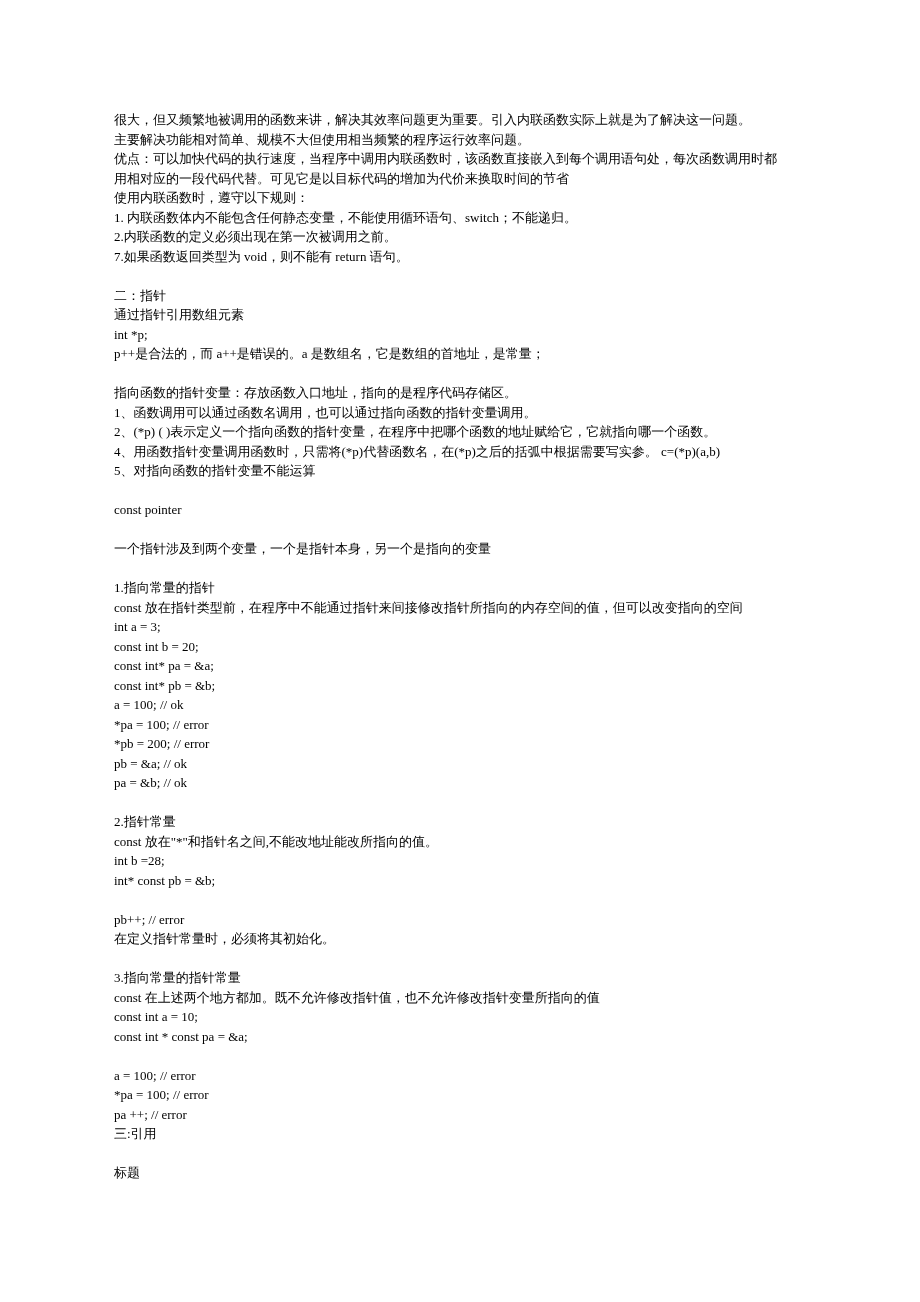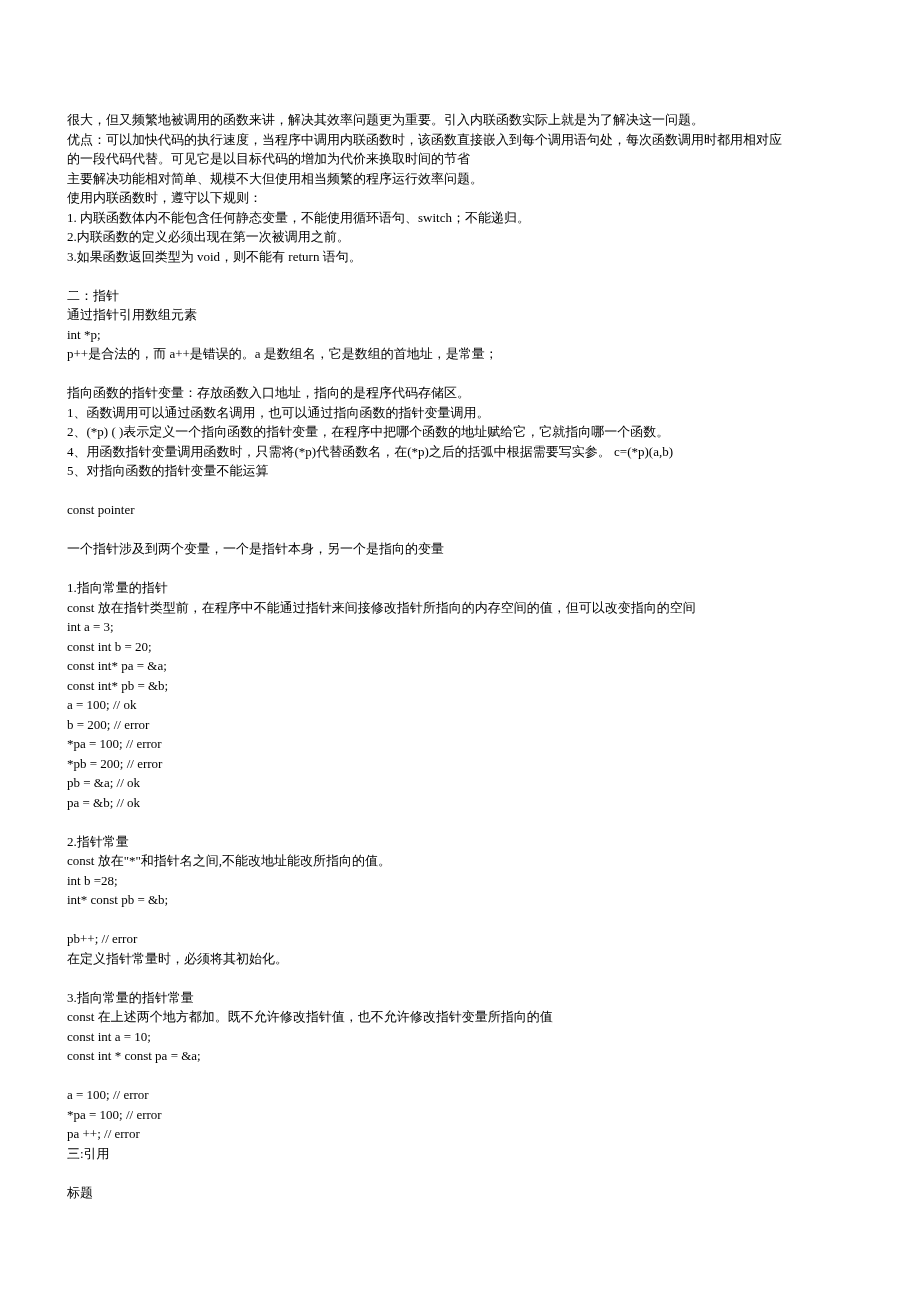--- a/index.html
+++ b/index.html
@@ -6,41 +6,41 @@
     margin: 0;
     padding: 0;
     background: #ffffff;
     font-family: "SimSun", "宋体", serif;
     font-size: 13px;
     line-height: 1.5;
     color: #000000;
     width: 920px;
   }
   .page {
-    padding: 110px 135px 40px 67px;
+    padding: 110px 135px 40px 114px;
   }
   .para {
     margin: 0;
     text-align: left;
   }
   .blank {
     height: 1.5em;
   }
 </style>
 </head>
 <body>
 
 <div class="page" id="content">
     <p class="para">很大，但又频繁地被调用的函数来讲，解决其效率问题更为重要。引入内联函数实际上就是为了解决这一问题。</p>
+    <p class="para">主要解决功能相对简单、规模不大但使用相当频繁的程序运行效率问题。</p>
     <p class="para">优点：可以加快代码的执行速度，当程序中调用内联函数时，该函数直接嵌入到每个调用语句处，每次函数调用时都用相对应的一段代码代替。可见它是以目标代码的增加为代价来换取时间的节省</p>
-    <p class="para">主要解决功能相对简单、规模不大但使用相当频繁的程序运行效率问题。</p>
     <p class="para">使用内联函数时，遵守以下规则：</p>
     <p class="para">1. 内联函数体内不能包含任何静态变量，不能使用循环语句、switch；不能递归。</p>
     <p class="para">2.内联函数的定义必须出现在第一次被调用之前。</p>
-    <p class="para">3.如果函数返回类型为 void，则不能有 return 语句。</p>
+    <p class="para">7.如果函数返回类型为 void，则不能有 return 语句。</p>
     <div class="blank"></div>
     <p class="para">二：指针</p>
     <p class="para">通过指针引用数组元素</p>
     <p class="para">int *p;</p>
     <p class="para">p++是合法的，而 a++是错误的。a 是数组名，它是数组的首地址，是常量；</p>
     <div class="blank"></div>
     <p class="para">指向函数的指针变量：存放函数入口地址，指向的是程序代码存储区。</p>
     <p class="para">1、函数调用可以通过函数名调用，也可以通过指向函数的指针变量调用。</p>
     <p class="para">2、(*p) ( )表示定义一个指向函数的指针变量，在程序中把哪个函数的地址赋给它，它就指向哪一个函数。</p>
     <p class="para">4、用函数指针变量调用函数时，只需将(*p)代替函数名，在(*p)之后的括弧中根据需要写实参。 c=(*p)(a,b)</p>
@@ -50,21 +50,20 @@
     <div class="blank"></div>
     <p class="para">一个指针涉及到两个变量，一个是指针本身，另一个是指向的变量</p>
     <div class="blank"></div>
     <p class="para">1.指向常量的指针</p>
     <p class="para">const 放在指针类型前，在程序中不能通过指针来间接修改指针所指向的内存空间的值，但可以改变指向的空间</p>
     <p class="para">int a = 3;</p>
     <p class="para">const int b = 20;</p>
     <p class="para">const int* pa = &amp;a;</p>
     <p class="para">const int* pb = &amp;b;</p>
     <p class="para">a = 100; // ok</p>
-    <p class="para">b = 200; // error</p>
     <p class="para">*pa = 100; // error</p>
     <p class="para">*pb = 200; // error</p>
     <p class="para">pb = &amp;a; // ok</p>
     <p class="para">pa = &amp;b; // ok</p>
     <div class="blank"></div>
     <p class="para">2.指针常量</p>
     <p class="para">const 放在"*"和指针名之间,不能改地址能改所指向的值。</p>
     <p class="para">int b =28;</p>
     <p class="para">int* const pb = &amp;b;</p>
     <div class="blank"></div>

